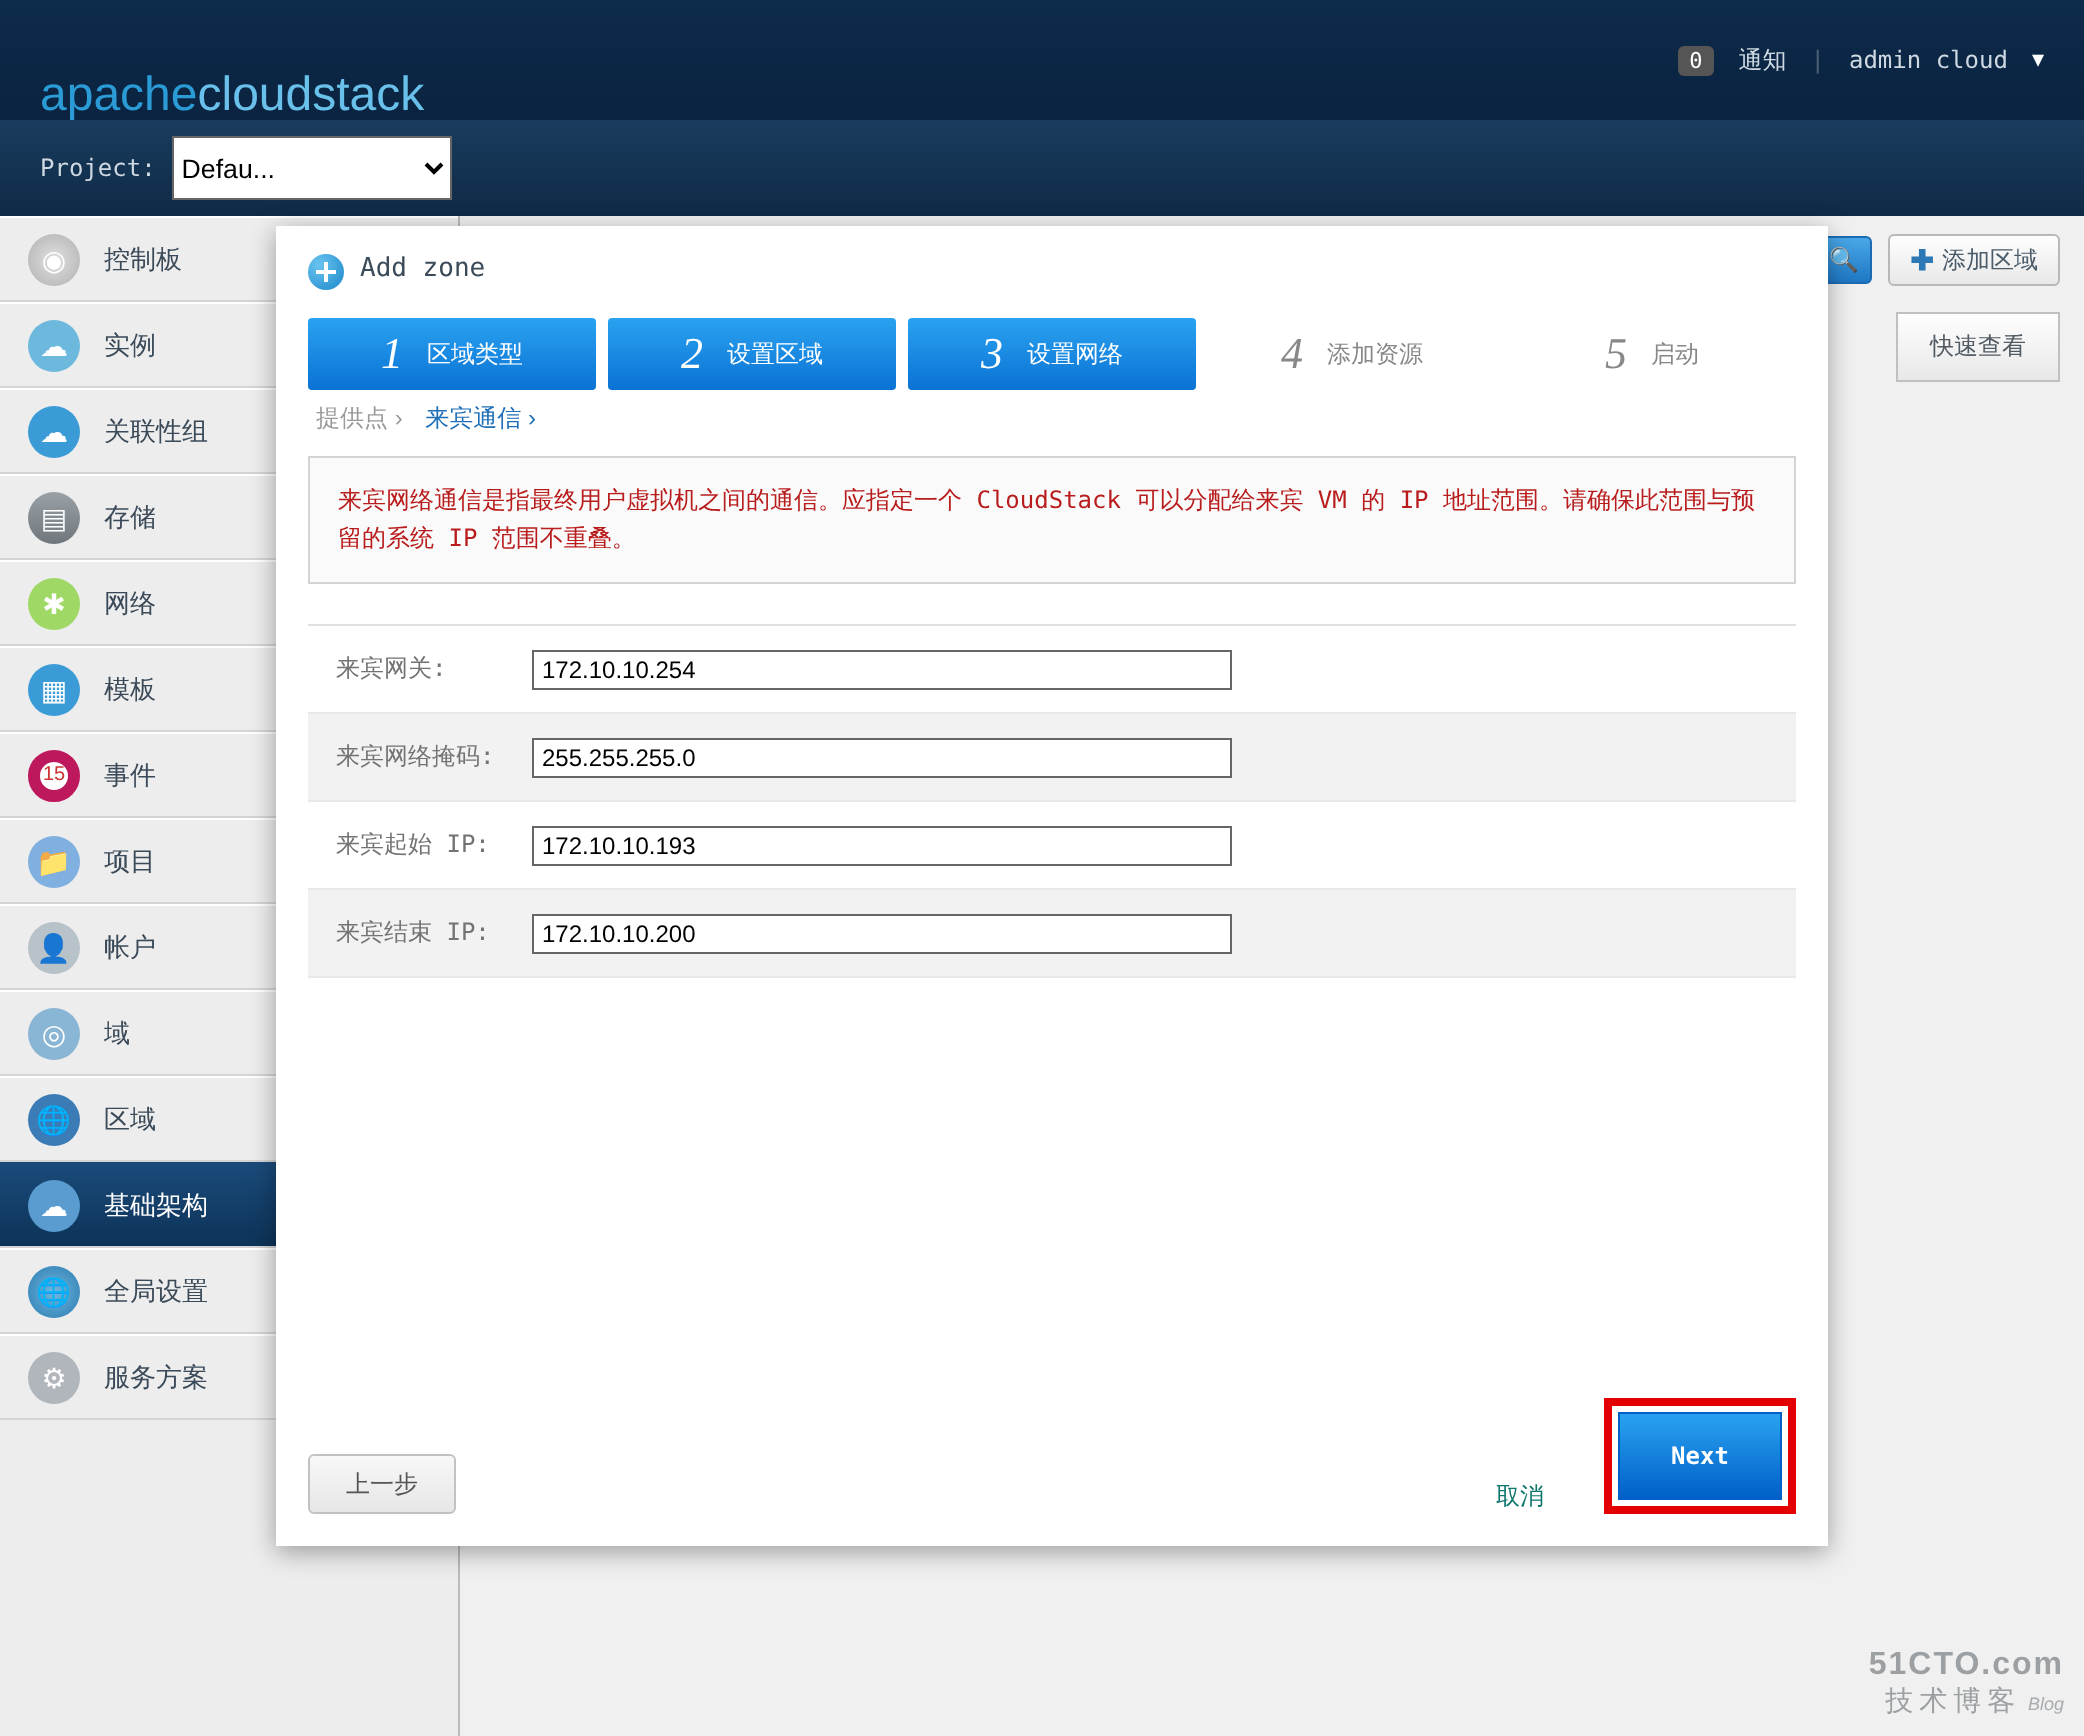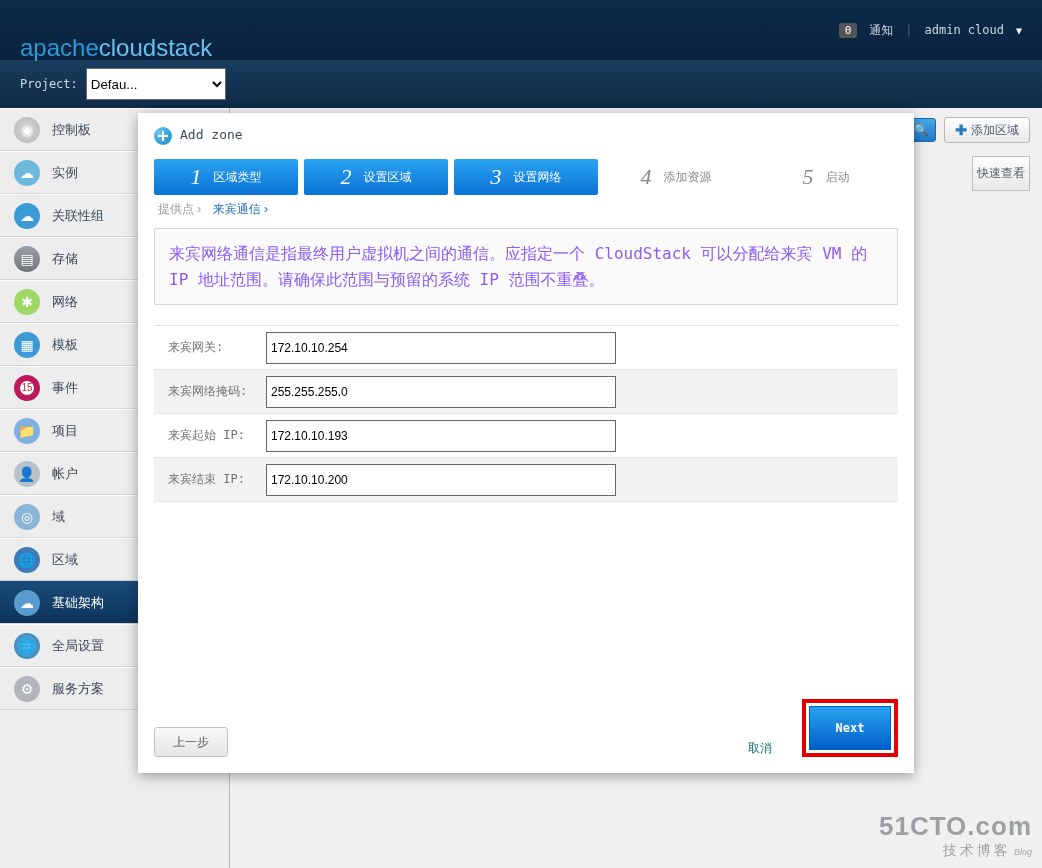--- a/index.html
+++ b/index.html
@@ -45,51 +45,51 @@
   height: 43px; display: flex; align-items: center; padding: 0 14px;
   border-bottom: 1px solid #d4d4d4; border-top: 1px solid #fff;
   color: #3b4a58; font-size: 13px; cursor: pointer; gap: 12px;
 }
 .sidebar-item.active { background: linear-gradient(#1a4b7a, #0d3358); color: #fff; border-top-color: #1a4b7a; }
 .content { flex: 1; background: #f0f0f0; position: relative; }
 .toolbar-top { height: 44px; display: flex; align-items: center; justify-content: flex-end; padding: 0 12px; gap: 8px; }
 .search-btn { width: 28px; height: 24px; background: linear-gradient(#49a7e7,#1f78c5); border: 1px solid #1c6bb2; border-radius: 3px; color: #fff; display: flex; align-items: center; justify-content: center; cursor: pointer; }
 .add-zone-btn { height: 26px; background: linear-gradient(#fefefe,#e8e8e8); border: 1px solid #b8b8b8; border-radius: 3px; padding: 0 10px; display: flex; align-items: center; gap: 4px; color: #4a5b6a; cursor: pointer; font-size: 12px; }
 .add-zone-btn .plus { color: #2d79b6; font-weight: bold; font-size: 14px; }
-.quickview { margin: 4px 12px 0 0; float: right; background: linear-gradient(#fefefe,#e8e8e8); border: 1px solid #c0c0c0; padding: 8px 4px; font-size: 12px; color: #525b63; }
+.quickview { margin: 4px 12px 0 0; float: right; background: linear-gradient(#fefefe,#e8e8e8); border: 1px solid #c0c0c0; padding: 8px 16px; font-size: 12px; color: #525b63; }
 .modal-panel {
   position: absolute; left: 138px; top: 113px; width: 776px; height: 660px;
   background: #fff; box-shadow: 0 3px 12px rgba(0,0,0,0.35);
   padding: 14px 16px; z-index: 50;
 }
 .modal-title { display: flex; align-items: flex-start; gap: 8px; font-family: monospace; font-size: 13px; color: #3b4a58; margin-bottom: 14px; }
 .plus-circle { width: 18px; height: 18px; border-radius: 50%; background: radial-gradient(circle at 30% 30%, #6ac4f0, #1a87c9); position: relative; }
 .plus-circle::before, .plus-circle::after { content: ""; position: absolute; background: #fff; }
 .plus-circle::before { left: 4px; top: 8px; width: 10px; height: 2px; }
 .plus-circle::after { left: 8px; top: 4px; width: 2px; height: 10px; }
 .steps { display: flex; gap: 6px; margin-bottom: 6px; }
 .step { flex: 1; height: 36px; display: flex; align-items: center; justify-content: center; gap: 12px; font-size: 12px; border-radius: 2px; color: #888; font-family: "SimSun", serif; }
 .step.active { background: linear-gradient(#2aa2f0,#0a72d4); color: #fff; }
 .step-num { font-size: 22px; font-family: Georgia, serif; font-style: italic; }
 .breadcrumb { font-size: 12px; color: #9a9a9a; margin: 6px 0 10px 4px; }
 .breadcrumb .cur { color: #1f6fb8; margin-left: 8px; }
-.desc-box { border: 1px solid #d5d5d5; background: #fafafa; padding: 12px 14px; font-size: 16px; color: #8b5cf6; line-height: 1.6; margin-bottom: 20px; font-family: "SimSun", monospace;}
+.desc-box { border: 1px solid #d5d5d5; background: #fafafa; padding: 12px 14px; font-size: 12px; color: #b91c1c; line-height: 1.6; margin-bottom: 20px; font-family: "SimSun", monospace;}
 .form-table { width: 100%; border-top: 1px solid #e0e0e0; }
 .form-row { display: flex; align-items: center; height: 44px; border-bottom: 1px solid #e8e8e8; }
 .form-row:nth-child(even) { background: #f2f2f2; }
 .form-row:nth-child(odd) { background: #fff; }
 .form-label { width: 112px; padding-left: 14px; font-size: 12px; color: #737373; font-family: "SimSun", monospace; }
-.form-row input { width: 350px; height: 32px; border: 1px solid #666; padding: 0 4px; font-size: 12px; }
+.form-row input { width: 350px; height: 20px; border: 1px solid #666; padding: 0 4px; font-size: 12px; }
 .modal-footer { position: absolute; bottom: 16px; left: 16px; right: 16px; display: flex; align-items: flex-end; }
 .btn-prev { height: 30px; padding: 0 18px; background: linear-gradient(#f8f8f8,#e6e6e6); border: 1px solid #c2c2c2; border-radius: 3px; color: #555; cursor: pointer; font-family: "SimSun", serif; font-size: 12px;}
 .btn-cancel { margin-left: auto; color: #0f766e; cursor: pointer; font-size: 12px; font-family: "SimSun", serif; margin-right: 30px;}
 .btn-next-wrap { border: 4px solid #e40000; padding: 3px; }
 .btn-next { height: 44px; width: 82px; background: linear-gradient(#2aa2f0,#0060c8); border: 1px solid #0060c8; color: #fff; font-family: monospace; font-size: 12px; font-weight: bold; cursor: pointer; }
 .watermark { position: absolute; right: 10px; bottom: 8px; text-align: right; color: #9ca0a3; font-family: Arial; }
-.watermark .wm1 { font-size: 26px; font-weight: bold; letter-spacing: 1px; }
+.watermark .wm1 { font-size: 16px; font-weight: bold; letter-spacing: 1px; }
 .watermark .wm2 { font-size: 14px; letter-spacing: 3px; }
 .watermark .wm-blog { font-size: 9px; font-style: italic; color: #a8acaf; }
 
 .ico { width: 26px; height: 26px; border-radius: 50%; display:flex; align-items:center; justify-content:center; font-size:14px; color:#fff; }
 .ico-compass{background:radial-gradient(#e0e0e0,#b0b0b0);} 
 .ico-cloud{background:#6db8dd;}
 .ico-cloudlink{background:#3b9bd6;}
 .ico-storage{background:linear-gradient(#99a0a6,#6f777d);}
 .ico-network{background:#9fd865;}
 .ico-template{background:#3b9bd6;}

